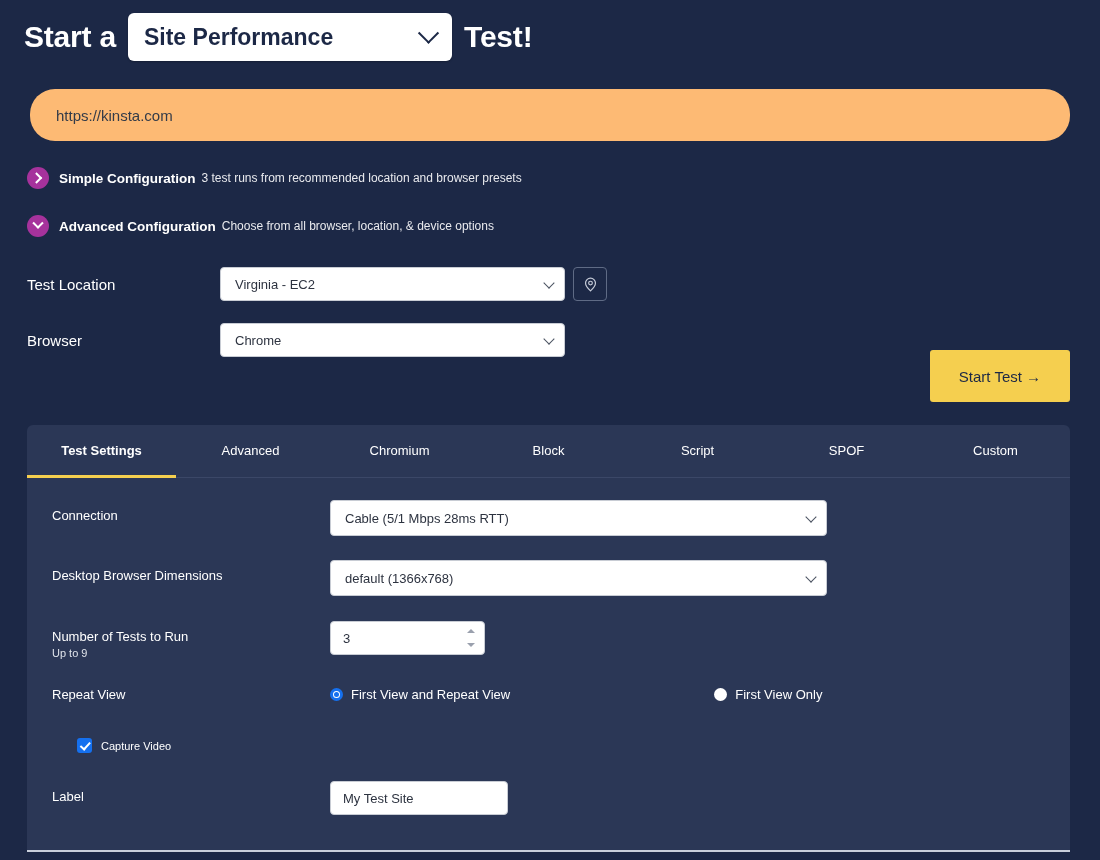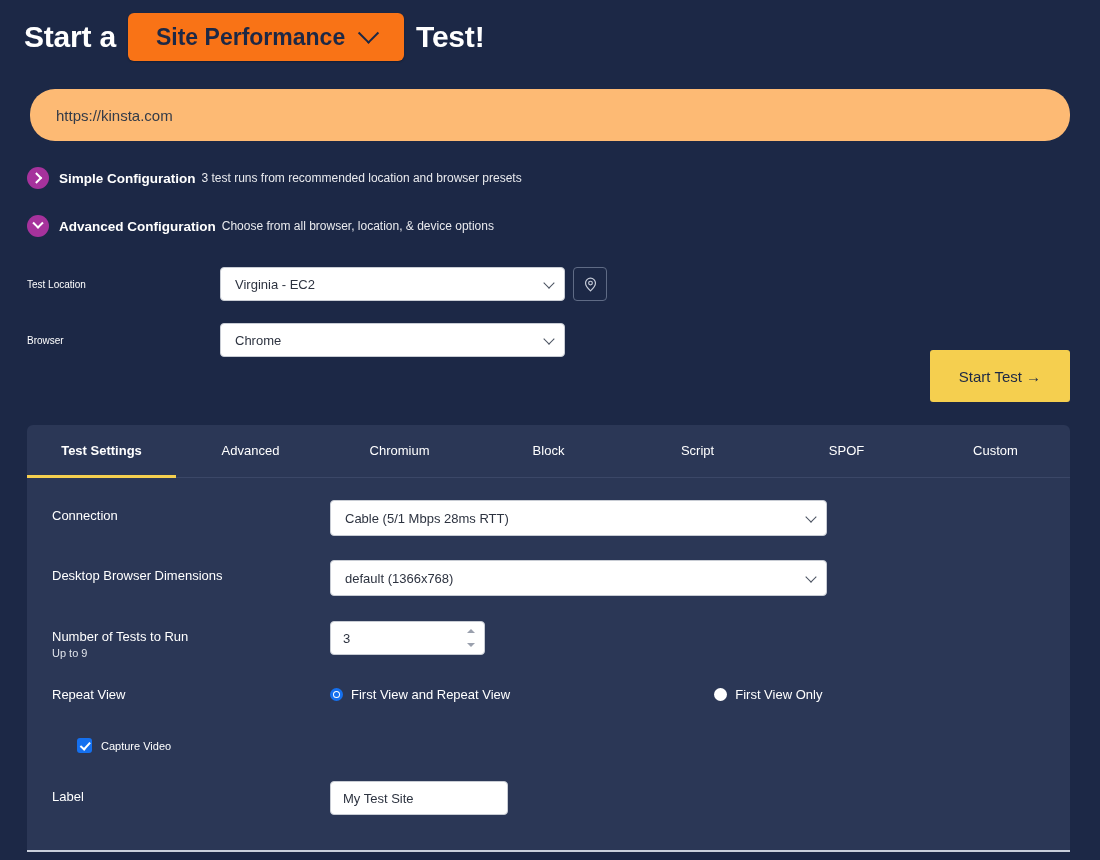--- a/index.html
+++ b/index.html
@@ -27,28 +27,28 @@
   .header-word {
     font-size: 30px;
     font-weight: bold;
     letter-spacing: -0.2px;
     color: #ffffff;
     white-space: nowrap;
   }
   .title-select {
     position: relative;
     margin: 0 12px;
-    background: #f97316;
+    background: #ffffff;
     border-radius: 6px;
     height: 48px;
-    width: 276px;
-    display: flex;
-    align-items: center;
-    box-sizing: border-box;
-    padding: 0 28px;
+    width: 324px;
+    display: flex;
+    align-items: center;
+    box-sizing: border-box;
+    padding: 0 16px;
     box-shadow: 0 1px 2px rgba(0,0,0,0.25);
   }
   .title-select-label {
     font-size: 23px;
     font-weight: bold;
     color: #1c2846;
     flex: 1;
     white-space: nowrap;
   }
   .chev {
@@ -129,21 +129,21 @@
 
   
   .opt-area { margin-top: 28px; position: relative; }
   .opt-row {
     display: flex;
     align-items: center;
     padding-left: 27px;
     margin-bottom: 22px;
   }
   .opt-label {
-    font-size: 10px;
+    font-size: 15px;
     color: #ffffff;
     width: 193px;
     flex: 0 0 auto;
   }
   .sel {
     position: relative;
     background: #ffffff;
     border: 1px solid #c8ccd4;
     border-radius: 4px;
     height: 34px;

